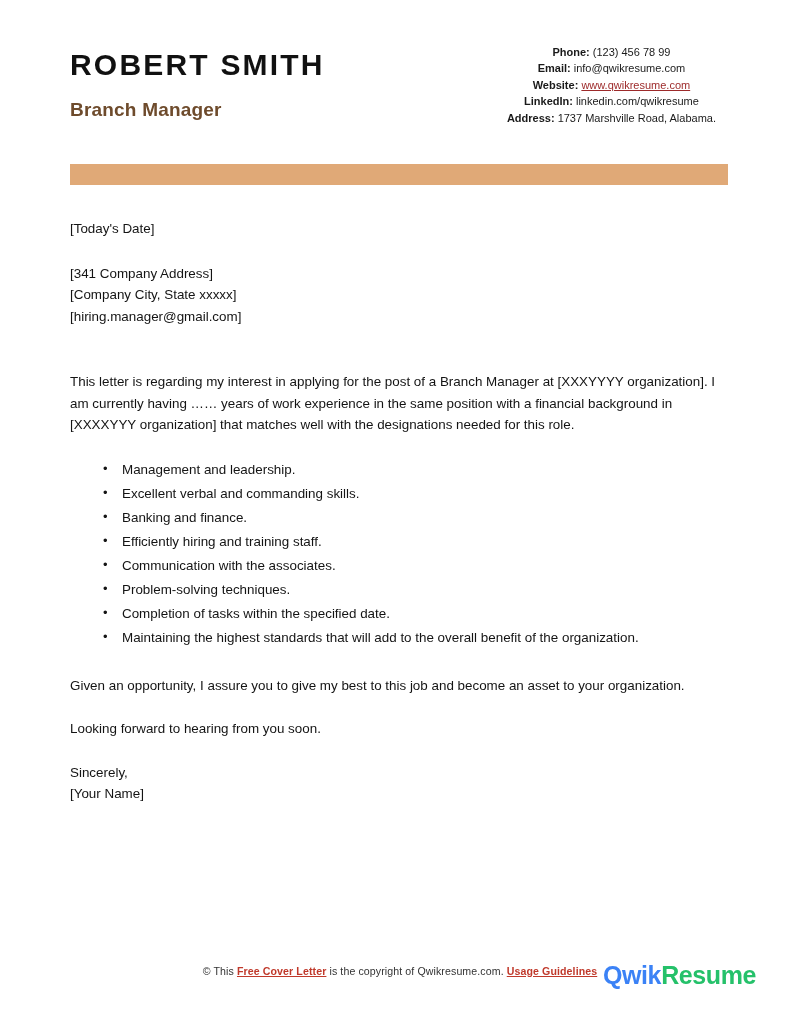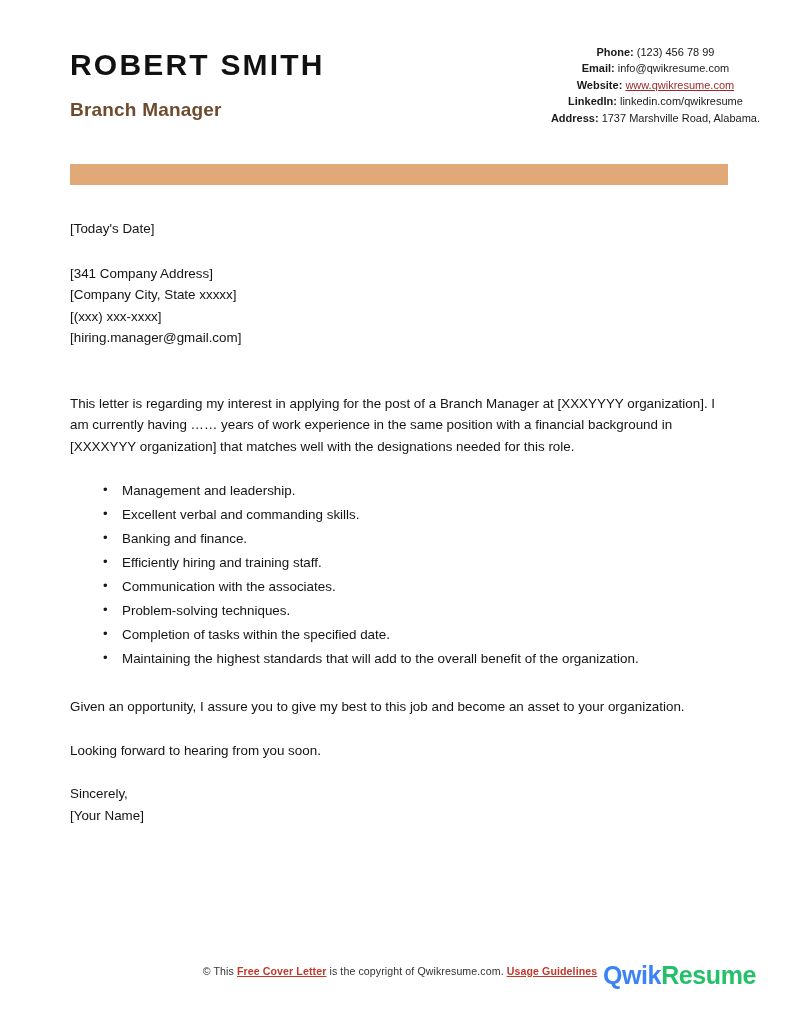--- a/index.html
+++ b/index.html
@@ -22,21 +22,21 @@
     height: 1035px;
     background: #ffffff;
     box-sizing: border-box;
   }
 
   
   .header {
     display: flex;
     justify-content: space-between;
     align-items: flex-start;
-    padding: 40px 40px 0 70px;
+    padding: 40px 84px 0 70px;
   }
 
   .header-left {
     padding-top: 8px;
   }
 
   .candidate-name {
     font-size: 30px;
     font-weight: bold;
     letter-spacing: 2.2px;
@@ -238,21 +238,20 @@
 
   <div class="accent-bar"></div>
 
   <div class="letter-body">
 
     <div class="date-line">[Today's Date]</div>
 
     <div class="recipient-block">
       <div>[341 Company Address]</div>
       <div>[Company City, State xxxxx]</div>
-      <div>[(xxx) xxx-xxxx]</div>
       <div>[hiring.manager@gmail.com]</div>
     </div>
 
 
     <p class="para">This letter is regarding my interest in applying for the post of a Branch Manager at [XXXYYYY organization]. I am currently having …… years of work experience in the same position with a financial background in [XXXXYYY organization] that matches well with the designations needed for this role.</p>
 
 
     <ul class="skills-list">
       <li>Management and leadership.</li>
       <li>Excellent verbal and commanding skills.</li>

